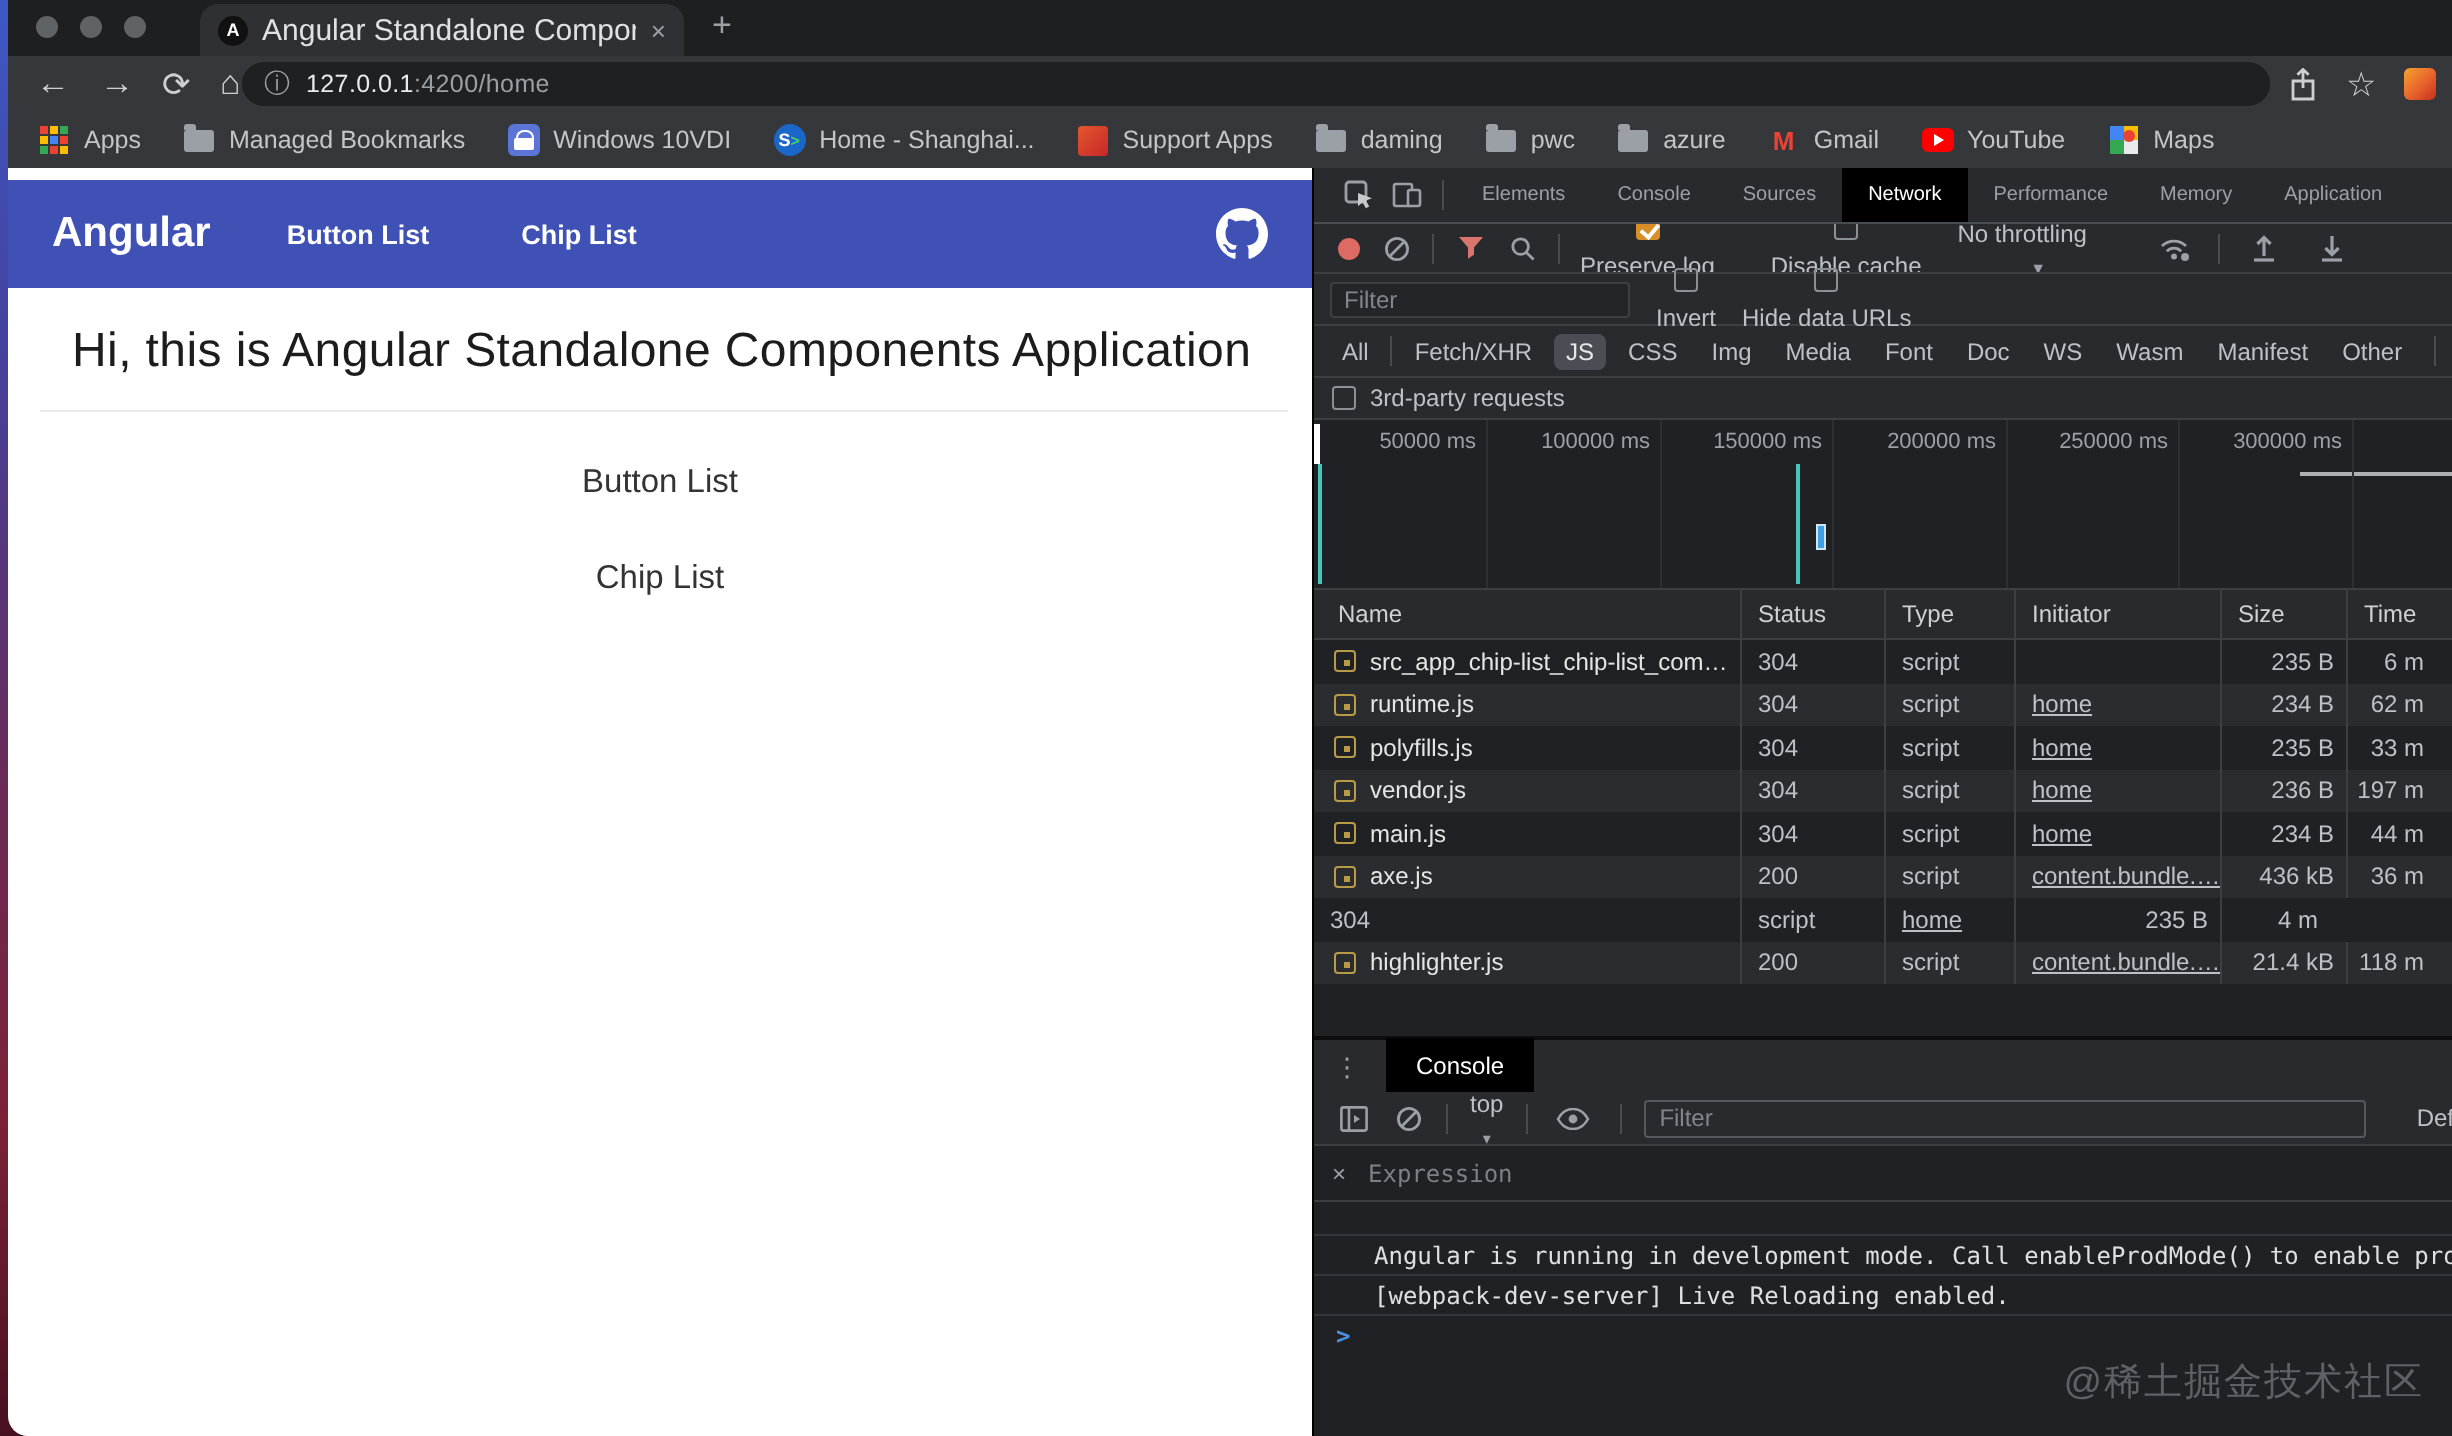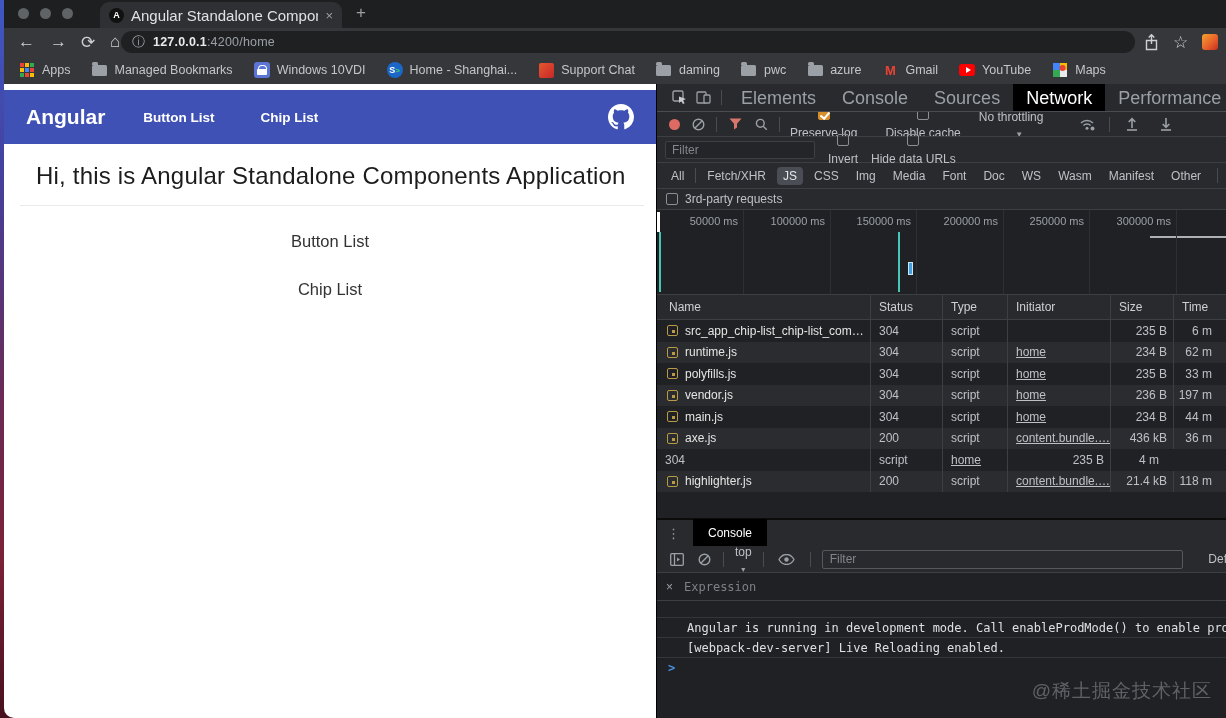--- a/index.html
+++ b/index.html
@@ -25,21 +25,21 @@
   .tab-close { color:#9aa0a6; font-size:13px; flex:none; }
   .newtab { position:absolute; left:352px; top:3px; color:#9aa0a6; font-size:17px; }
 
   
   .toolbar { position:relative; height:28px; background:#36373a; }
   .navic { position:absolute; top:0; height:28px; display:flex; align-items:center; color:#cdd0d2; font-size:17px; }
   .address { position:absolute; left:117px; top:3px; width:1014px; height:22px; background:#1f2022;
     border-radius:11px; display:flex; align-items:center; padding:0 11px; gap:8px; }
   .info-ic { color:#9aa0a6; font-size:13px; }
   .url { font-size:12.5px; letter-spacing:.2px; }
-  .url .host { color:#e8eaed; font-weight:700; }
+  .url .host { color:#e8eaed; font-weight:400; }
   .url .rest { color:#9aa0a6; }
   .ext-ic { position:absolute; left:1198px; top:6px; width:16px; height:16px; border-radius:3px;
     background:linear-gradient(135deg,#f4a22d 0%,#e8632c 55%,#c62f1e 100%); }
 
   
   .bookmarks { height:28px; background:#36373a; display:flex; align-items:center; gap:21px;
     padding-left:15px; font-size:12.5px; color:#c3c6c9; white-space:nowrap; }
   .bm { display:flex; align-items:center; gap:7px; }
   .bmic { width:16px; height:16px; flex:none; display:flex; align-items:center; justify-content:center; }
   .folder { width:15px; height:11px; background:#9aa0a6; border-radius:1.5px; position:relative; }
@@ -71,21 +71,21 @@
   .plink.first { margin-top:26px; } .plink.second { margin-top:29px; }
 
   
   .devtools { position:absolute; left:652px; top:84px; width:570px; height:634px; background:#202124;
     border-left:1px solid #000; color:#9aa0a6; font-size:12px; }
   .dsec { position:absolute; left:0; width:570px; }
   .sep { width:1px; height:15px; background:#494c50; flex:none; }
 
   .dt-tabbar { top:0; height:28px; background:#292a2d; border-bottom:1px solid #494c50;
     display:flex; align-items:center; padding-left:10px; overflow:hidden; }
-  .dt-tab { padding:0 13px; height:28px; line-height:28px; color:#9aa0a6; font-size:18px; white-space:nowrap; }
+  .dt-tab { padding:0 13px; height:28px; line-height:28px; color:#9aa0a6; font-size:10px; white-space:nowrap; }
   .dt-tab.active { background:#000; color:#fff; }
   .icbtn { display:flex; align-items:center; justify-content:center; width:24px; height:24px; flex:none; }
 
   .net-toolbar { top:28px; height:25px; background:#292a2d; border-bottom:1px solid #3c4043;
     display:flex; align-items:center; gap:10px; padding-left:12px; overflow:hidden; white-space:nowrap; }
   .record { width:11px; height:11px; border-radius:50%; background:#dd6a63; }
   .cb { width:12px; height:12px; border:1px solid #8b9095; border-radius:2px; position:relative; flex:none; }
   .cb.checked { background:#d78f2a; border-color:#d78f2a; }
   .cb.checked::after { content:""; position:absolute; left:3.5px; top:0.5px; width:3.5px; height:7px;
     border:solid #fff; border-width:0 2px 2px 0; transform:rotate(40deg); }
@@ -236,21 +236,21 @@
     <div class="bm">
       <span class="bmic">
           <span class="spic">S<b>&gt;</b></span>
         </span>
       <span>Home - Shanghai...</span>
     </div>
     <div class="bm">
       <span class="bmic">
           <span class="scic"></span>
         </span>
-      <span>Support Chat</span>
+      <span>Support Apps</span>
     </div>
     <div class="bm">
       <span class="bmic">
           <span class="folder"></span>
         </span>
       <span>daming</span>
     </div>
     <div class="bm">
       <span class="bmic">
           <span class="folder"></span>

